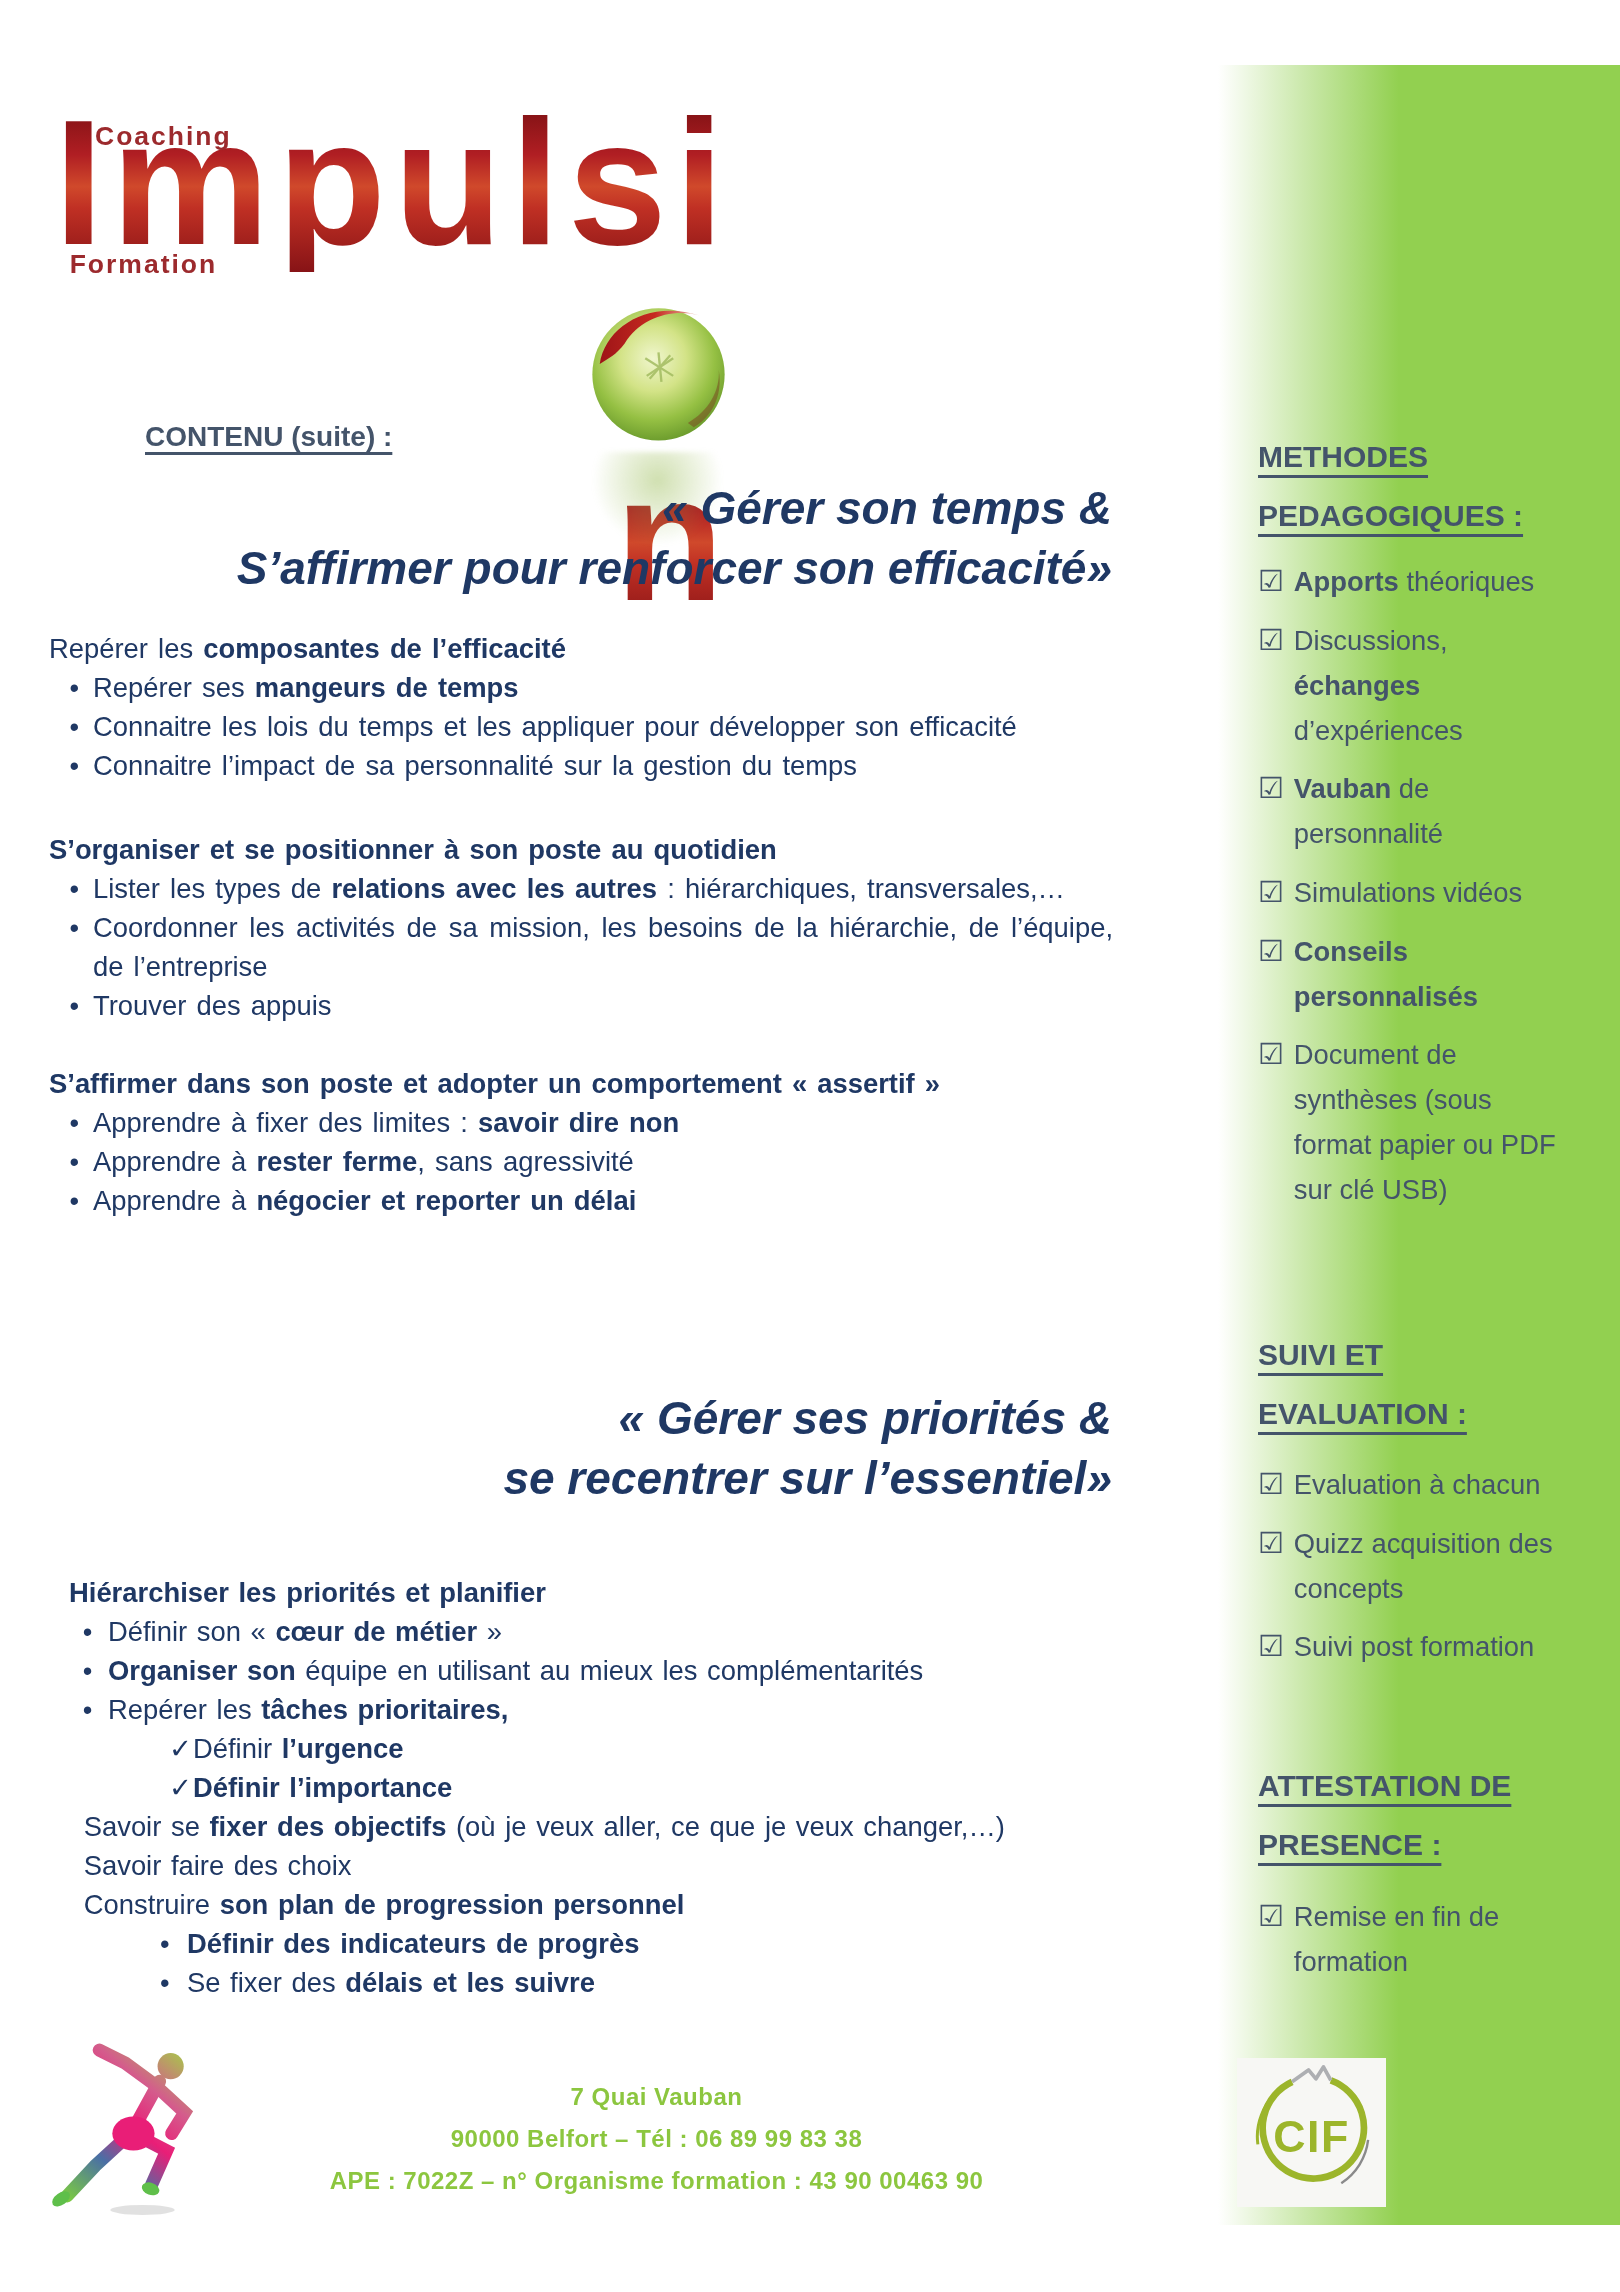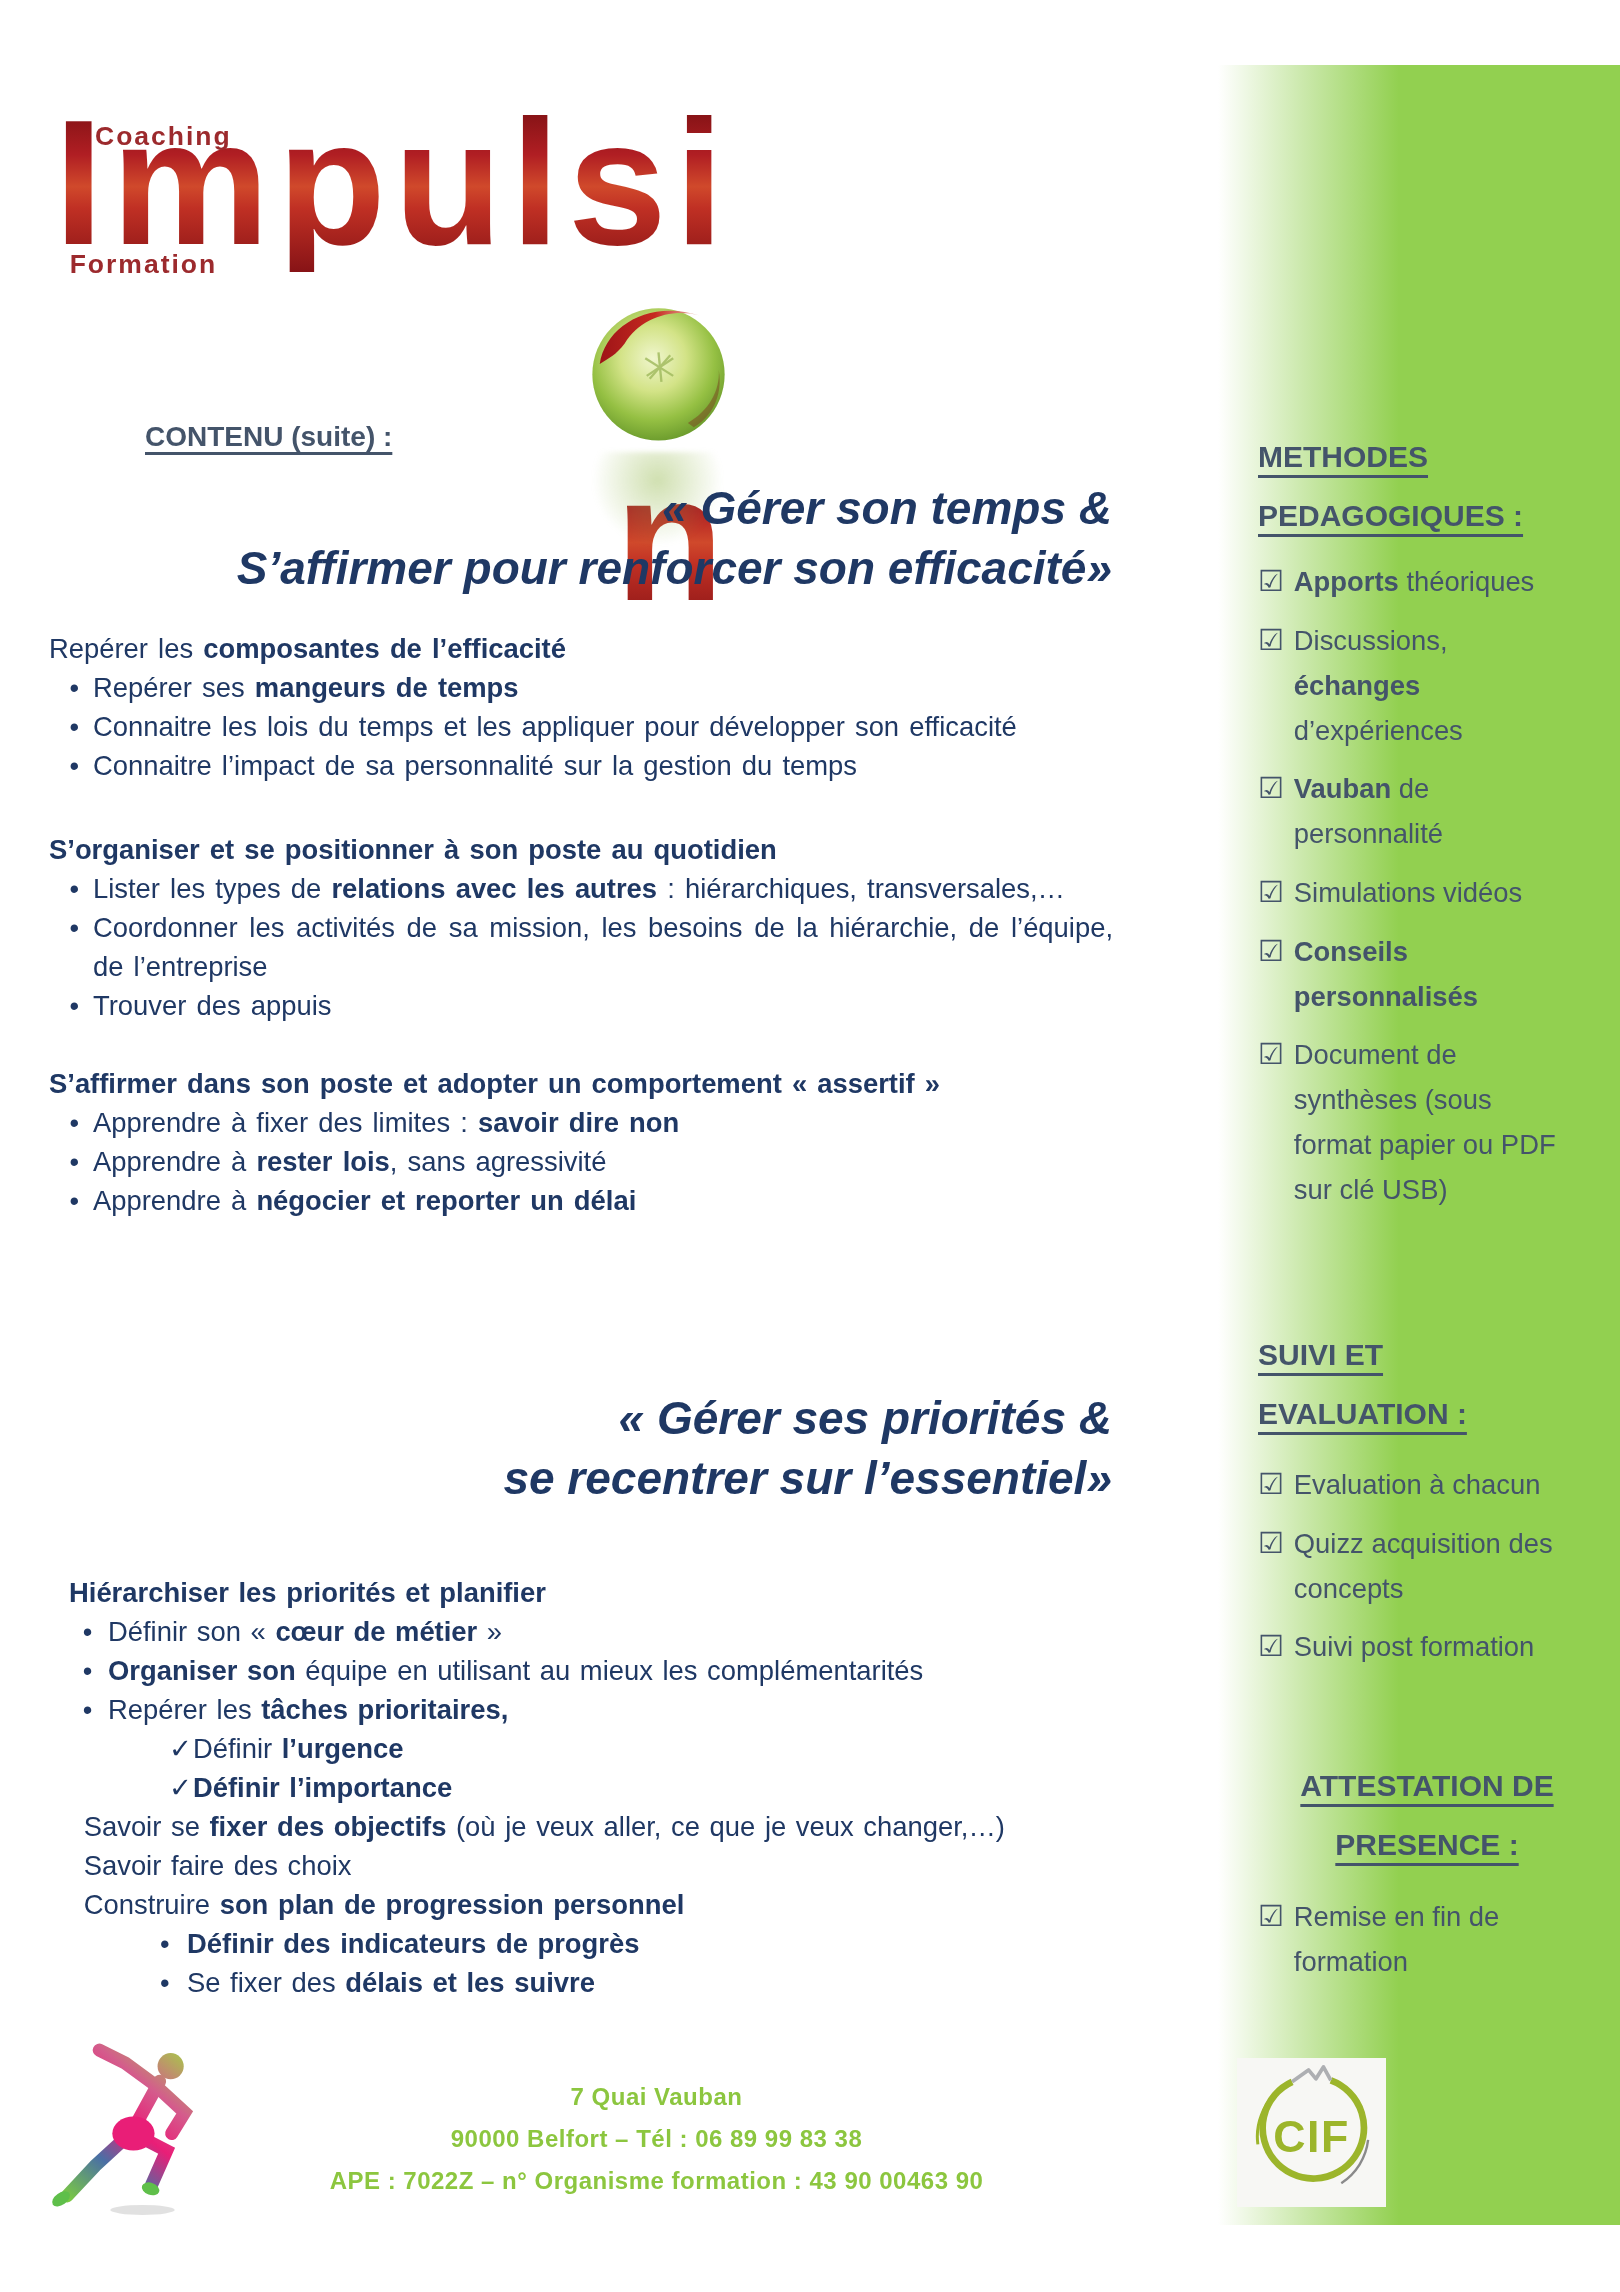--- a/index.html
+++ b/index.html
@@ -50,21 +50,21 @@
   .check-line{padding-left:100px;}
   .check-line .check-ic{margin-right:1px;}
   .plain{padding-left:14.7px;}
   .subbullet{position:relative;padding-left:118px;}
   .subbullet .dot{position:absolute;left:91px;top:0;}
 
   
   .sb-block{position:absolute;left:1258px;width:338px;color:#44546A;}
   .sb-title{font-size:30px;font-weight:700;line-height:59px;text-decoration:underline;
     text-decoration-thickness:2.5px;text-underline-offset:7.8px;}
-  .sb-methodes-title{top:427px;} .sb-suivi-title{top:1325px;} .sb-attest-title{top:1756px;text-align:center;}
+  .sb-methodes-title{top:427px;} .sb-suivi-title{top:1325px;} .sb-attest-title{top:1756px;}
   .sb-list{width:316px;}
   .sb-methodes-list{top:559px;} .sb-suivi-list{top:1462px;} .sb-attest-list{top:1894px;}
   .sb-item{display:flex;align-items:flex-start;gap:9.8px;font-size:27.4px;line-height:45px;margin-bottom:13.7px;}
   .sb-check{flex:0 0 auto;font-size:29px;line-height:45px;}
 
   
   .footer{position:absolute;left:98px;top:2076px;width:1117px;text-align:center;
     color:#8CC63F;font-weight:700;font-size:24px;line-height:42px;letter-spacing:0.5px;}
 
   
@@ -150,21 +150,21 @@
         <span class="txt"><span>Trouver des appuis</span></span></div>
     </div>
 
     <div class="sec-c">
       <div><span class="b">S’affirmer dans son poste et adopter un comportement « assertif »</span></div>
       <div class="bullet">
         <span class="dot">•</span>
         <span class="txt"><span>Apprendre à fixer des limites : </span><span class="b">savoir dire non</span></span></div>
       <div class="bullet">
         <span class="dot">•</span>
-        <span class="txt"><span>Apprendre à </span><span class="b">rester lois</span><span>, sans agressivité</span></span></div>
+        <span class="txt"><span>Apprendre à </span><span class="b">rester ferme</span><span>, sans agressivité</span></span></div>
       <div class="bullet">
         <span class="dot">•</span>
         <span class="txt"><span>Apprendre à </span><span class="b">négocier et reporter un délai</span></span></div>
     </div>
   </div>
 
   <div class="big-quote h2">
     <div>« Gérer ses priorités &amp;</div>
     <div>se recentrer sur l’essentiel»</div>
   </div>

